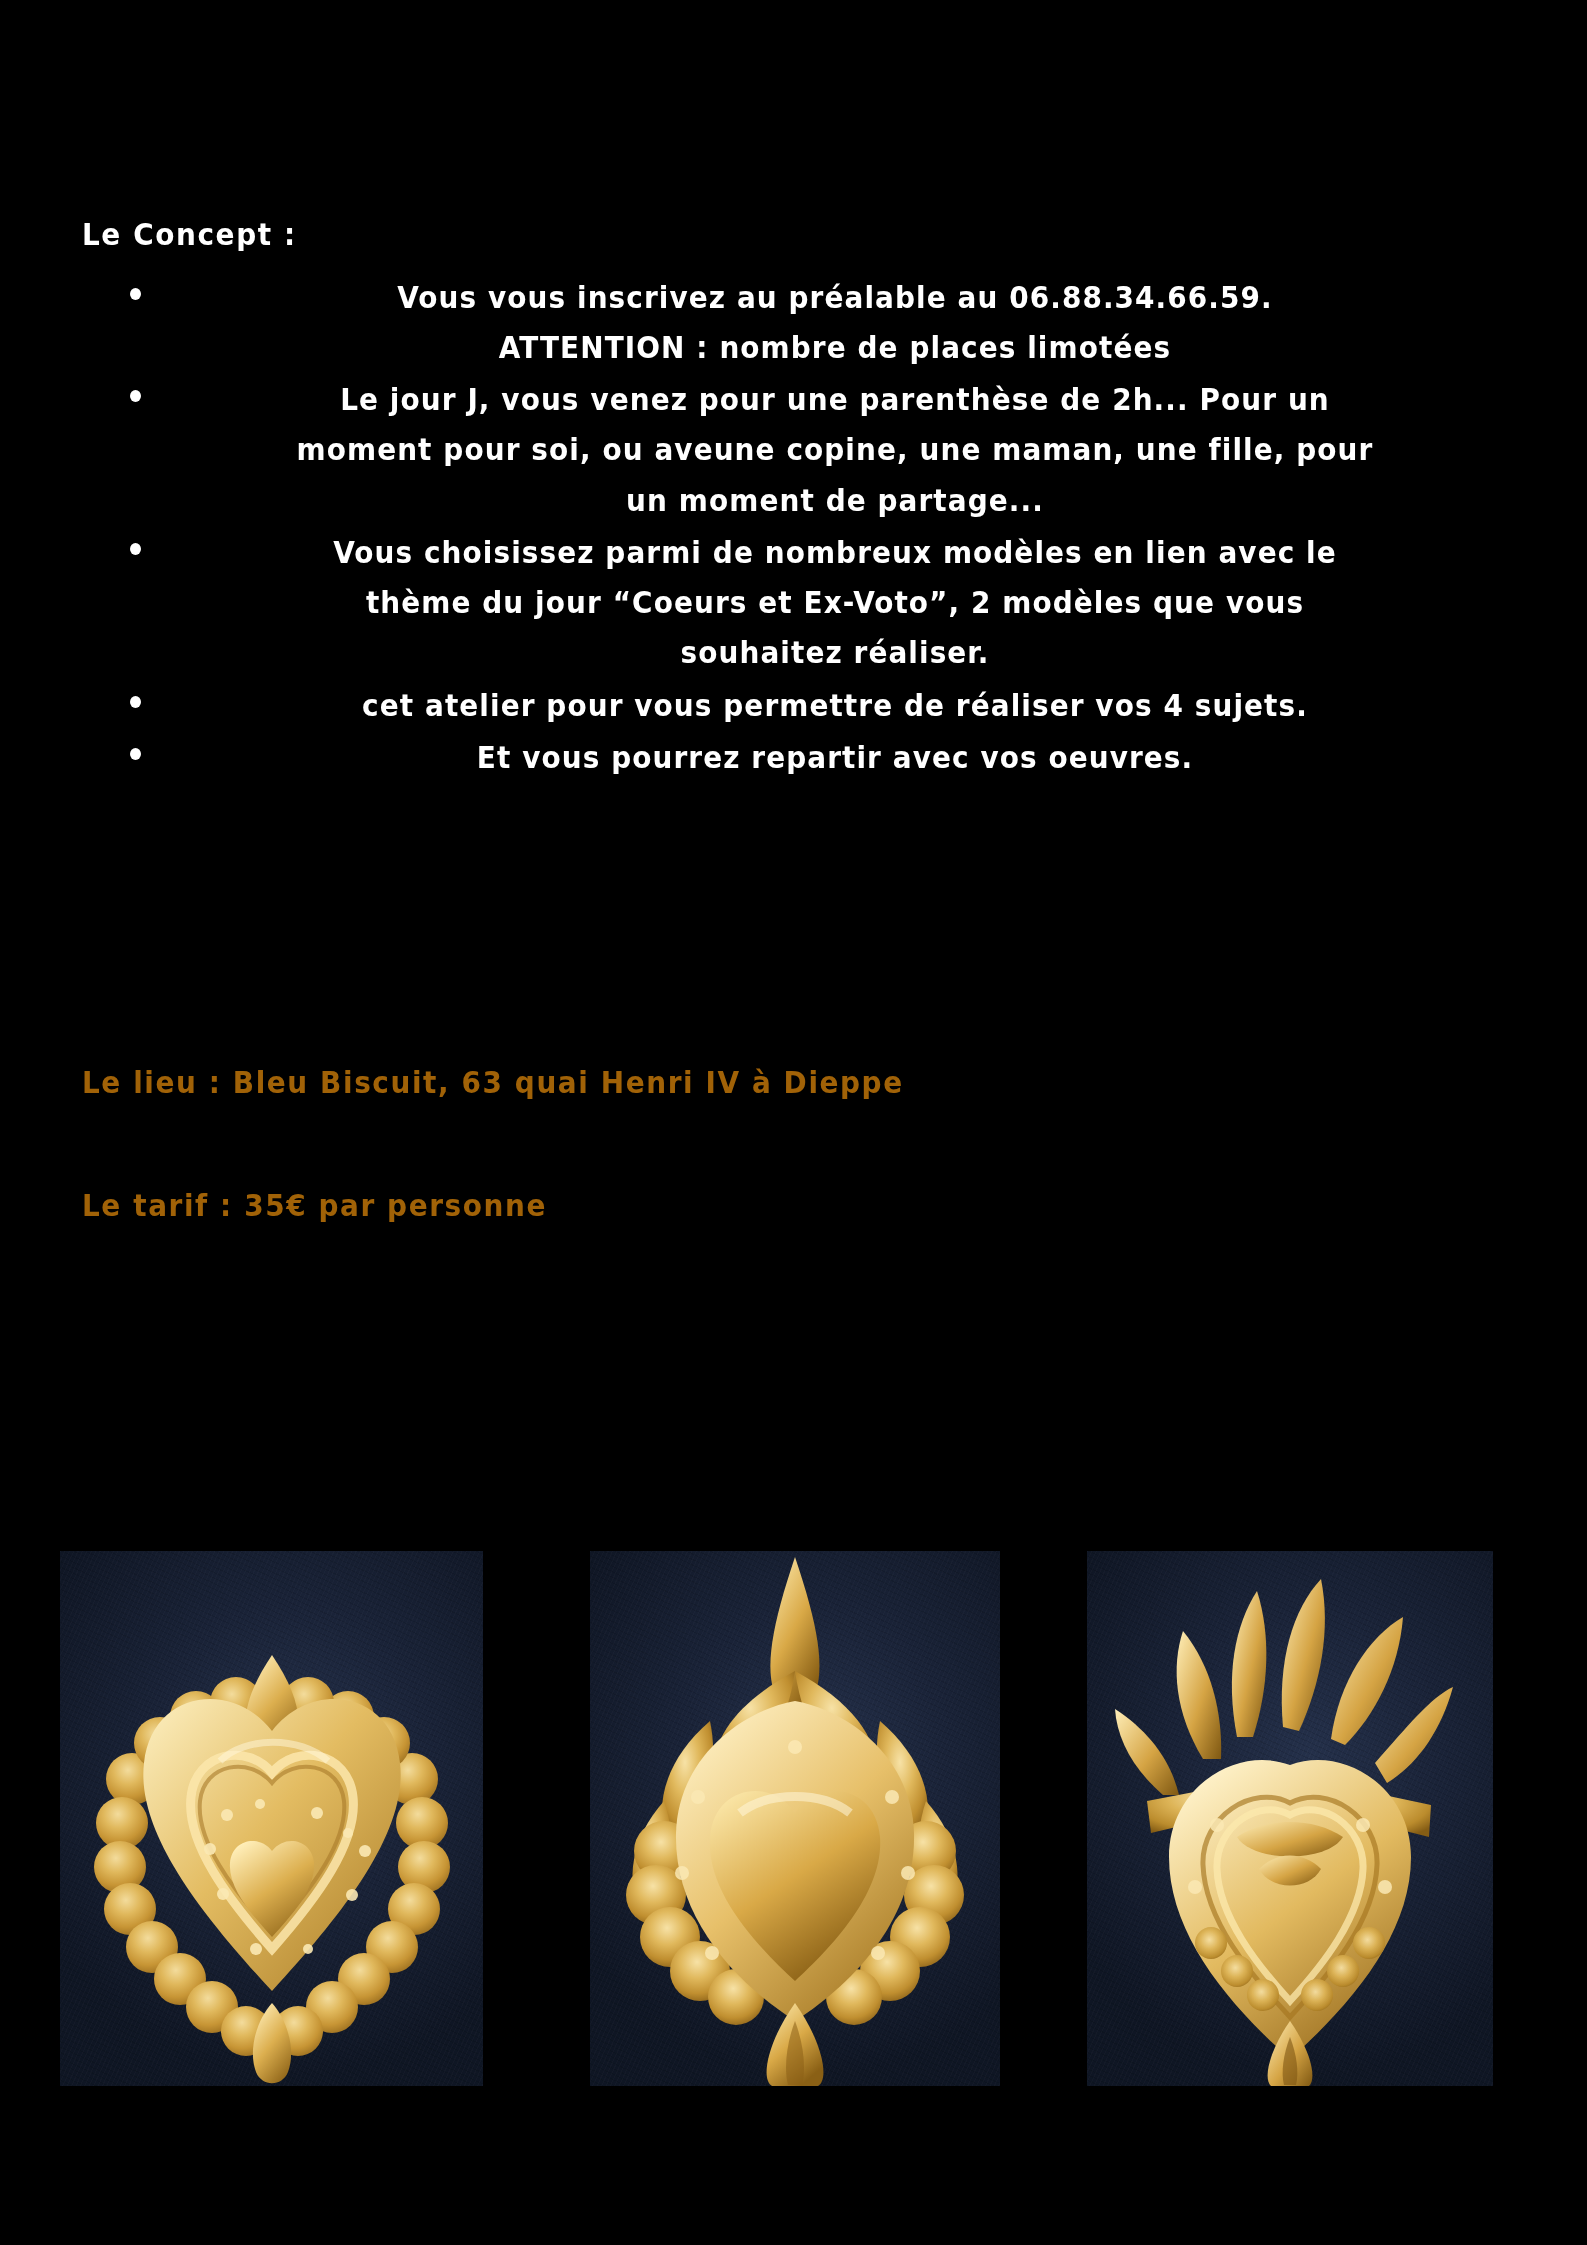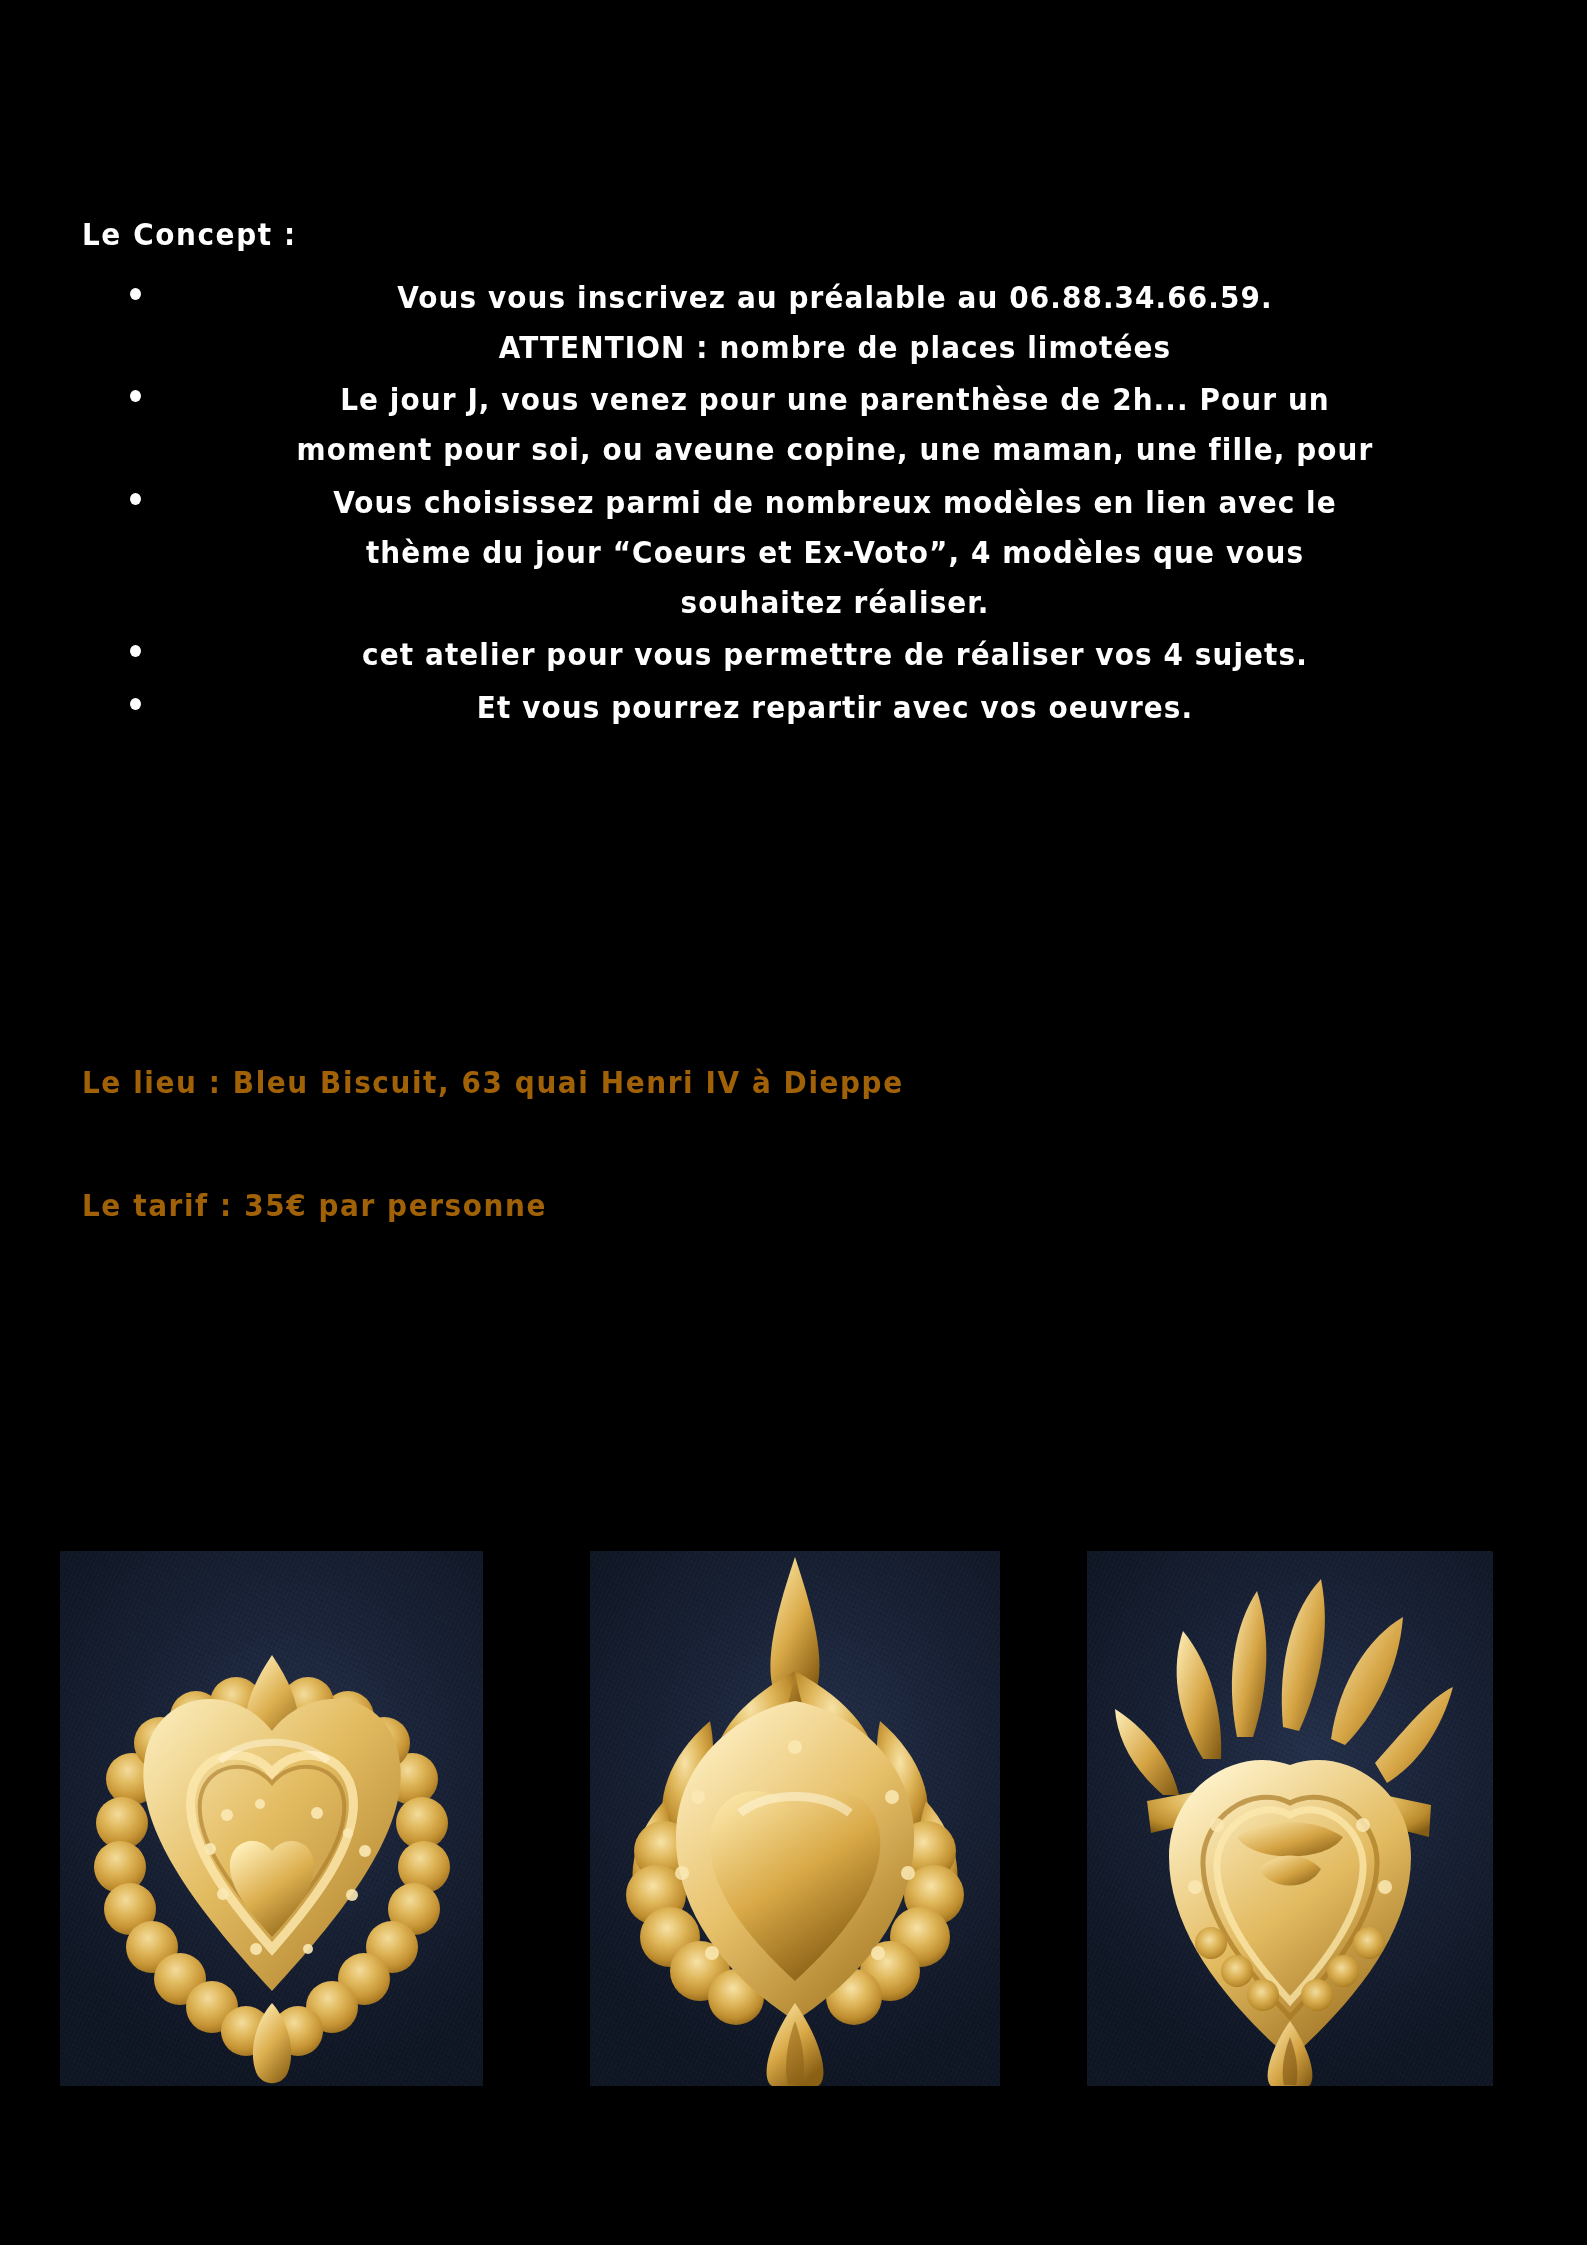--- a/index.html
+++ b/index.html
@@ -95,26 +95,27 @@
       <li class="bullet">
         <span class="dot"></span>
         <span class="sub">Vous vous inscrivez au préalable au 06.88.34.66.59.</span>
         <span class="sub">ATTENTION : nombre de places limotées</span>
       </li>
 
       <li class="bullet">
         <span class="dot"></span>
         <span class="sub">Le jour J, vous venez pour une parenthèse de 2h... Pour un</span>
         <span class="sub">moment pour soi, ou aveune  copine, une maman, une fille, pour</span>
+        <span class="sub">un moment de partage...</span>
       </li>
 
       <li class="bullet">
         <span class="dot"></span>
         <span class="sub">Vous choisissez parmi de nombreux modèles en lien avec le</span>
-        <span class="sub">thème du jour “Coeurs et Ex-Voto”, 4 modèles que vous</span>
+        <span class="sub">thème du jour “Coeurs et Ex-Voto”, 2 modèles que vous</span>
         <span class="sub">souhaitez réaliser.</span>
       </li>
 
       <li class="bullet">
         <span class="dot"></span>
         <span class="sub">cet atelier pour vous permettre de réaliser vos 4 sujets.</span>
       </li>
 
       <li class="bullet">
         <span class="dot"></span>

